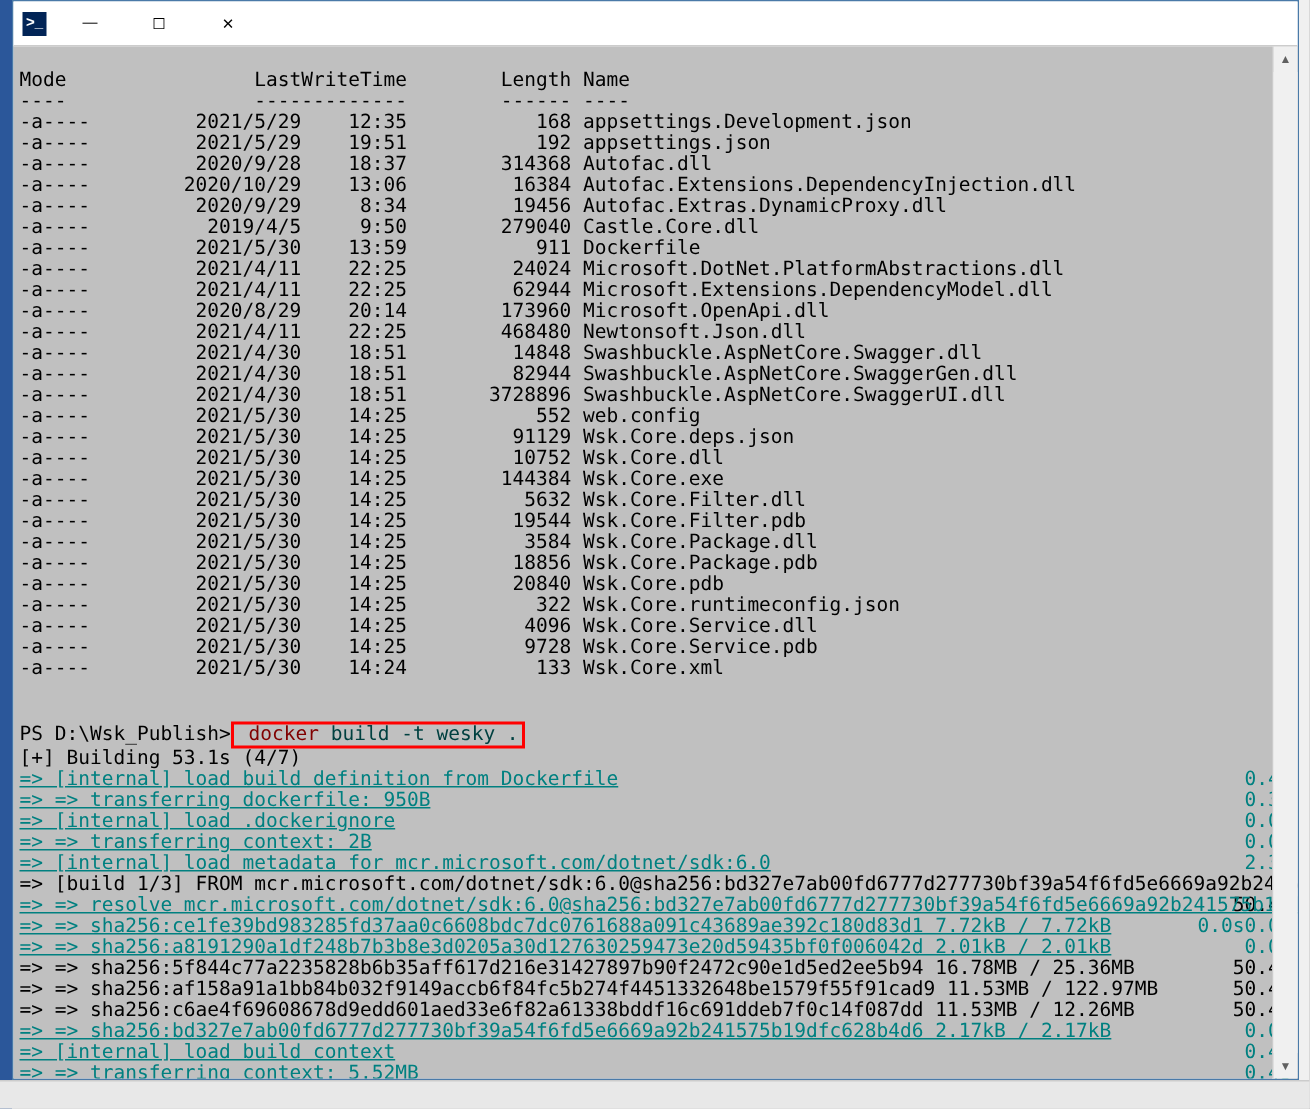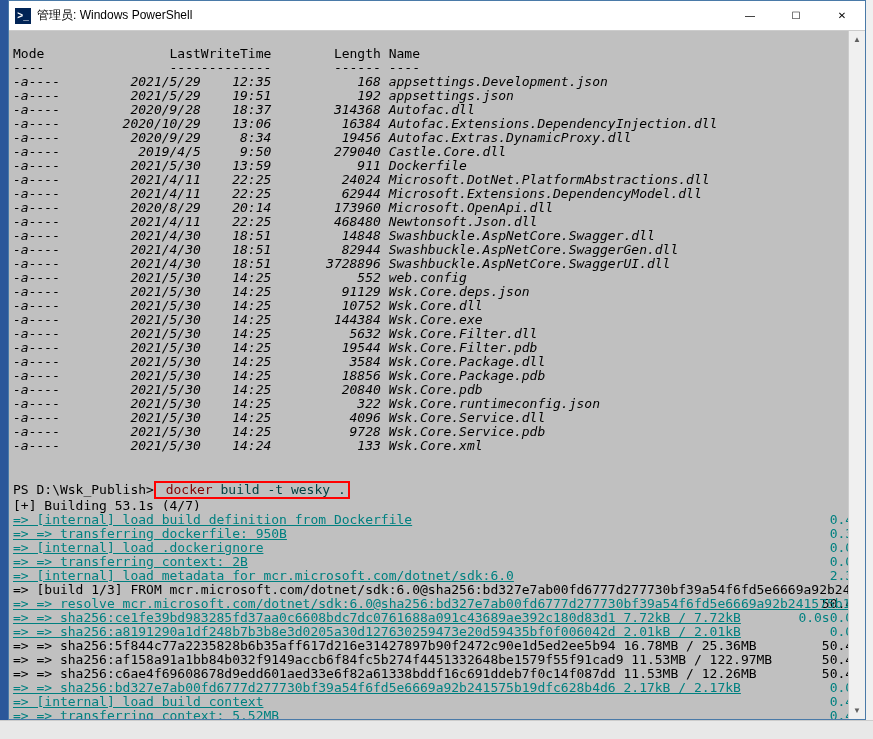--- a/index.html
+++ b/index.html
@@ -9,39 +9,38 @@
 .titlebar-icon { width: 16px; height: 16px; margin: 0 6px; background: #012456; display: flex; align-items: center; justify-content: center; color: #fff; font-size: 10px; font-weight: bold; }
 .titlebar-text { flex: 1; font-size: 12px; color: #000; }
 .win-controls { display: flex; }
 .win-btn { width: 46px; height: 30px; display: flex; align-items: center; justify-content: center; font-size: 10px; color: #000; }
 .terminal { flex: 1; background: #c0c0c0; color: #000; font-family: "NSimSun", "SimSun", Consolas, monospace; font-size: 13px; line-height: 14px; padding: 2px 4px; overflow: hidden; white-space: pre; position: relative; }
 .scrollbar { position: absolute; right: 0; top: 30px; bottom: 0; width: 17px; background: #f0f0f0; border-left: 1px solid #ccc; }
 .scroll-up, .scroll-down { height: 17px; display: flex; align-items: center; justify-content: center; font-size: 8px; color: #606060; }
 .scroll-track { position: absolute; top: 17px; bottom: 17px; left: 0; right: 0; background: #f0f0f0; }
 .scroll-down { position: absolute; bottom: 0; left: 0; right: 0; }
 .hdr-row { color: #000; }
-.file-row { color: #000; font-style: italic; }
+.file-row { color: #000; }
 .cyan { color: #008080; text-decoration: underline; }
 .red-cmd { color: #800000; }
 .darkcyan { color: #004040; }
 .cmd-box { border: 2px solid #ff0000; padding: 0 2px; display: inline-block; text-align: right; }
 pre.line { margin: 0; font-family: inherit; }
 .rt { float: right; }
 .edge-left { position: absolute; left: 0; top: 0; width: 8px; height: 739px; background: #2b579a; }
 .edge-bottom { position: absolute; left: 0; bottom: 0; width: 873px; height: 19px; background: #e8e8e8; border-top: 1px solid #ccc; }
 </style>
 </head>
 <body>
 
 <div class="edge-left"></div>
 
 <div class="window">
   <div class="titlebar">
     <div class="titlebar-icon">&gt;_</div>
-    <div class="titlebar-text">管理员: Windows PowerShell</div>
     <div class="win-controls">
       <div class="win-btn">—</div>
       <div class="win-btn">☐</div>
       <div class="win-btn close">✕</div>
     </div>
   </div>
 
   <div class="terminal" id="term"><pre class="line"> </pre><pre class="line hdr-row">Mode                LastWriteTime        Length Name</pre><pre class="line hdr-row">----                -------------        ------ ----</pre><pre class="line file-row">-a----         2021/5/29    12:35           168 appsettings.Development.json</pre><pre class="line file-row">-a----         2021/5/29    19:51           192 appsettings.json</pre><pre class="line file-row">-a----         2020/9/28    18:37        314368 Autofac.dll</pre><pre class="line file-row">-a----        2020/10/29    13:06         16384 Autofac.Extensions.DependencyInjection.dll</pre><pre class="line file-row">-a----         2020/9/29     8:34         19456 Autofac.Extras.DynamicProxy.dll</pre><pre class="line file-row">-a----          2019/4/5     9:50        279040 Castle.Core.dll</pre><pre class="line file-row">-a----         2021/5/30    13:59           911 Dockerfile</pre><pre class="line file-row">-a----         2021/4/11    22:25         24024 Microsoft.DotNet.PlatformAbstractions.dll</pre><pre class="line file-row">-a----         2021/4/11    22:25         62944 Microsoft.Extensions.DependencyModel.dll</pre><pre class="line file-row">-a----         2020/8/29    20:14        173960 Microsoft.OpenApi.dll</pre><pre class="line file-row">-a----         2021/4/11    22:25        468480 Newtonsoft.Json.dll</pre><pre class="line file-row">-a----         2021/4/30    18:51         14848 Swashbuckle.AspNetCore.Swagger.dll</pre><pre class="line file-row">-a----         2021/4/30    18:51         82944 Swashbuckle.AspNetCore.SwaggerGen.dll</pre><pre class="line file-row">-a----         2021/4/30    18:51       3728896 Swashbuckle.AspNetCore.SwaggerUI.dll</pre><pre class="line file-row">-a----         2021/5/30    14:25           552 web.config</pre><pre class="line file-row">-a----         2021/5/30    14:25         91129 Wsk.Core.deps.json</pre><pre class="line file-row">-a----         2021/5/30    14:25         10752 Wsk.Core.dll</pre><pre class="line file-row">-a----         2021/5/30    14:25        144384 Wsk.Core.exe</pre><pre class="line file-row">-a----         2021/5/30    14:25          5632 Wsk.Core.Filter.dll</pre><pre class="line file-row">-a----         2021/5/30    14:25         19544 Wsk.Core.Filter.pdb</pre><pre class="line file-row">-a----         2021/5/30    14:25          3584 Wsk.Core.Package.dll</pre><pre class="line file-row">-a----         2021/5/30    14:25         18856 Wsk.Core.Package.pdb</pre><pre class="line file-row">-a----         2021/5/30    14:25         20840 Wsk.Core.pdb</pre><pre class="line file-row">-a----         2021/5/30    14:25           322 Wsk.Core.runtimeconfig.json</pre><pre class="line file-row">-a----         2021/5/30    14:25          4096 Wsk.Core.Service.dll</pre><pre class="line file-row">-a----         2021/5/30    14:25          9728 Wsk.Core.Service.pdb</pre><pre class="line file-row">-a----         2021/5/30    14:24           133 Wsk.Core.xml</pre><pre class="line"> </pre><pre class="line"> </pre><pre class="line">PS D:\Wsk_Publish&gt;<span class="cmd-box"><span class="red-cmd"> docker</span><span class="darkcyan"> build -t wesky .</span></span></pre><pre class="line">[+] Building 53.1s (4/7)</pre><pre class="line cyan">=&gt; [internal] load build definition from Dockerfile<span class="rt">0.4s</span></pre><pre class="line cyan">=&gt; =&gt; transferring dockerfile: 950B<span class="rt">0.3s</span></pre><pre class="line cyan">=&gt; [internal] load .dockerignore<span class="rt">0.0s</span></pre><pre class="line cyan">=&gt; =&gt; transferring context: 2B<span class="rt">0.0s</span></pre><pre class="line cyan">=&gt; [internal] load metadata for mcr.microsoft.com/dotnet/sdk:6.0<span class="rt">2.3s</span></pre><pre class="line ">=&gt; [build 1/3] FROM mcr.microsoft.com/dotnet/sdk:6.0@sha256:bd327e7ab00fd6777d277730bf39a54f6fd5e6669a92b241575<span class="rt">50.4s</span></pre><pre class="line cyan">=&gt; =&gt; resolve mcr.microsoft.com/dotnet/sdk:6.0@sha256:bd327e7ab00fd6777d277730bf39a54f6fd5e6669a92b241575b19dfc6<span class="rt">0.0s</span></pre><pre class="line cyan">=&gt; =&gt; sha256:ce1fe39bd983285fd37aa0c6608bdc7dc0761688a091c43689ae392c180d83d1 7.72kB / 7.72kB<span class="rt">0.0s</span></pre><pre class="line cyan">=&gt; =&gt; sha256:a8191290a1df248b7b3b8e3d0205a30d127630259473e20d59435bf0f006042d 2.01kB / 2.01kB<span class="rt">0.0s</span></pre><pre class="line ">=&gt; =&gt; sha256:5f844c77a2235828b6b35aff617d216e31427897b90f2472c90e1d5ed2ee5b94 16.78MB / 25.36MB<span class="rt">50.4s</span></pre><pre class="line ">=&gt; =&gt; sha256:af158a91a1bb84b032f9149accb6f84fc5b274f4451332648be1579f55f91cad9 11.53MB / 122.97MB<span class="rt">50.4s</span></pre><pre class="line ">=&gt; =&gt; sha256:c6ae4f69608678d9edd601aed33e6f82a61338bddf16c691ddeb7f0c14f087dd 11.53MB / 12.26MB<span class="rt">50.4s</span></pre><pre class="line cyan">=&gt; =&gt; sha256:bd327e7ab00fd6777d277730bf39a54f6fd5e6669a92b241575b19dfc628b4d6 2.17kB / 2.17kB<span class="rt">0.0s</span></pre><pre class="line cyan">=&gt; [internal] load build context<span class="rt">0.4s</span></pre><pre class="line cyan">=&gt; =&gt; transferring context: 5.52MB<span class="rt">0.4s</span></pre></div>
 
   <div class="scrollbar">

